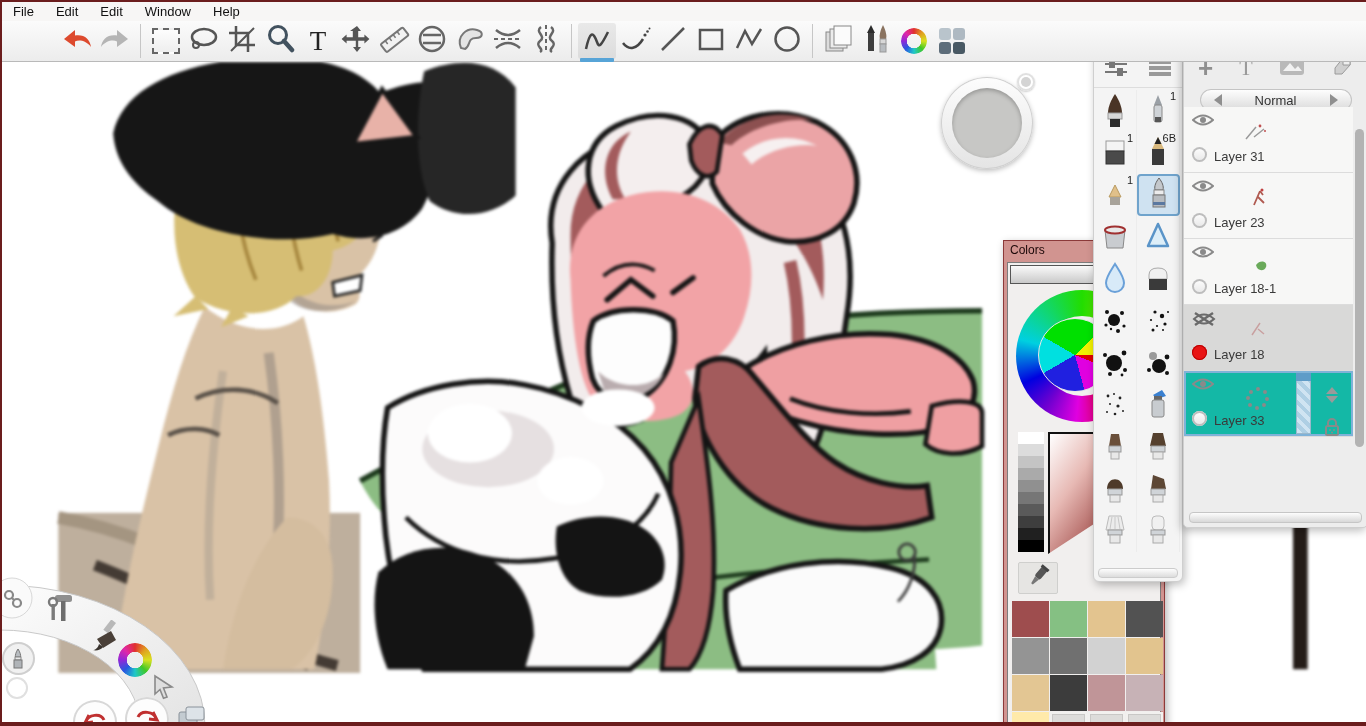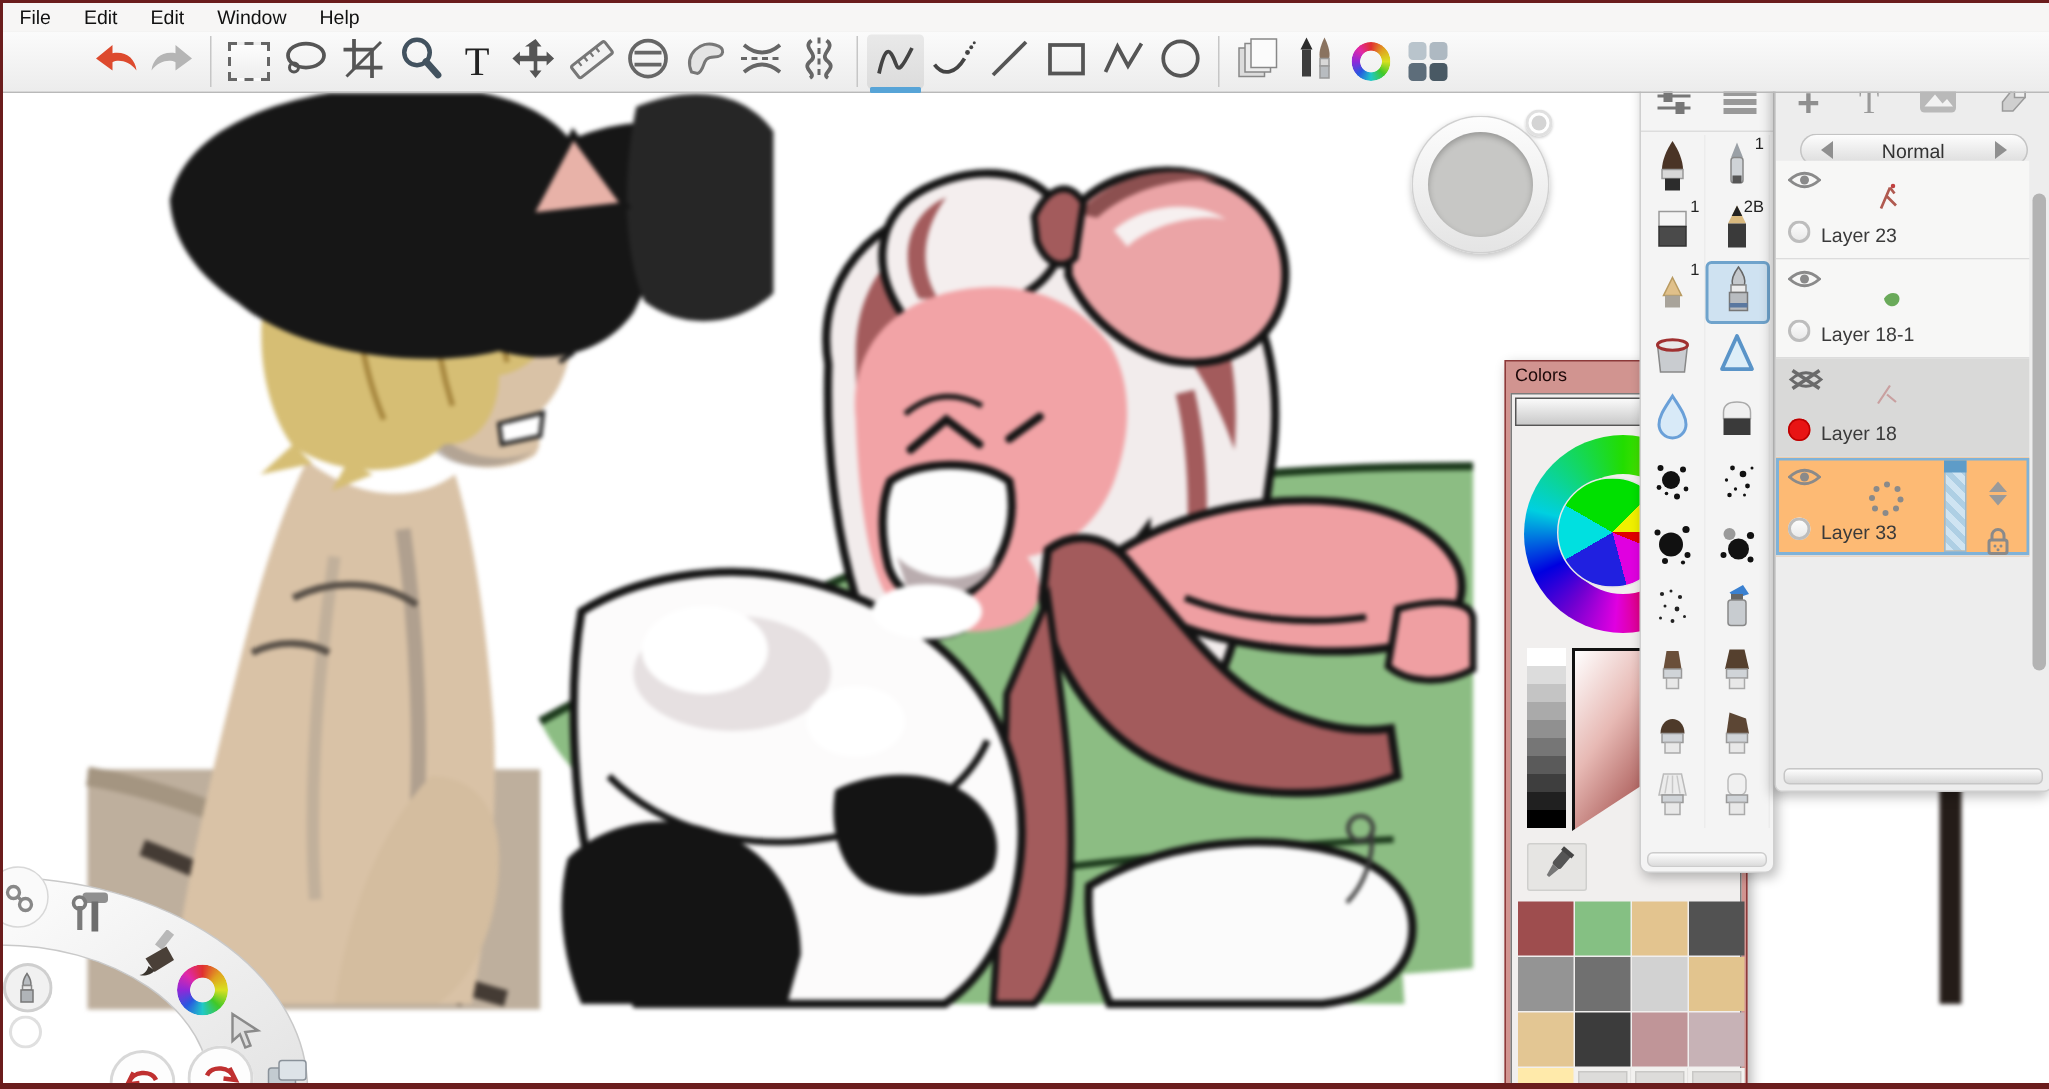--- a/index.html
+++ b/index.html
@@ -83,21 +83,21 @@
   .arrR{width:0;height:0;border:6px solid transparent;border-left:8px solid #8f8f8f}
   .lrows{position:absolute;left:0;right:14px;top:66px;bottom:18px;overflow:hidden}
   .lrow{position:relative;height:65px;background:#f7f7f6;border-bottom:1px solid #dcdcdc}
   .lrow .eye{position:absolute;left:8px;top:6px}
   .lrow .radio{position:absolute;left:8px;bottom:10px;width:15px;height:15px;border-radius:50%;
                background:linear-gradient(#fff,#e6e6e6);box-shadow:inset 0 0 0 2px #bdbdbd}
   .lrow .radio.red{background:#e81414;box-shadow:inset 0 0 0 1px #b00}
   .lrow .lname{position:absolute;left:30px;bottom:8px;font-size:13px;color:#3a3a3a}
   .lrow .thumb{position:absolute;left:52px;top:10px}
   .lrow.dim{background:#d9d9d8}
-  .lrow.active{background:#fdba74;box-shadow:inset 0 0 0 2px #7fb2d8;border-radius:0}
+  .lrow.active{background:#14b8a6;box-shadow:inset 0 0 0 2px #7fb2d8;border-radius:0}
   .opstrip{position:absolute;right:42px;top:2px;bottom:2px;width:13px;border:1px solid #9ab8cc;
            background:repeating-linear-gradient(45deg,#cfe4f2 0 4px,#aecfe4 4px 8px)}
   .opstrip .cap{position:absolute;left:-1px;right:-1px;top:-1px;height:8px;background:#5e9cc8}
   .lctl{position:absolute;right:4px;top:2px;bottom:2px;width:34px;display:flex;flex-direction:column;align-items:center}
   .lctl .dv{width:100%;height:1px;background:#bbb;margin:4px 0}
   .udtri{display:flex;flex-direction:column;gap:2px;margin-top:8px}
   .udtri i{width:0;height:0;border:6px solid transparent;display:block}
   .udtri .u{border-bottom:7px solid #9a9a9a}
   .udtri .d{border-top:7px solid #9a9a9a}
   .lp .foot{position:absolute;bottom:4px;left:5px;right:5px;height:9px;border-radius:4px;
@@ -459,21 +459,21 @@
         </svg>
       </div>
     <div class="bcell">
         <span class="badge">1</span>
         <svg width="34" height="38">
           <rect x="8" y="7" width="18" height="10" fill="#f4f4f4" stroke="#999"></rect>
           <rect x="8" y="17" width="18" height="13" fill="#4a4a4a" stroke="#333"></rect>
         </svg>
       </div>
     <div class="bcell">
-        <span class="badge">2B</span>
+        <span class="badge">6B</span>
         <svg width="34" height="38">
           <path d="M17 3 L23 15 L11 15Z" fill="#d9b97e"></path>
           <path d="M17 3 L20.5 10 L13.5 10Z" fill="#222"></path>
           <rect x="11" y="15" width="12" height="16" fill="#3a3a3a"></rect>
         </svg>
       </div>
     <div class="bcell">
         <span class="badge">1</span>
         <svg width="34" height="38">
           <path d="M17 9 L23 21 L11 21Z" fill="#e0c08a" stroke="#b89a60"></path>
@@ -631,20 +631,33 @@
           <path d="M12 2 L19 2 L19 9 L12 9 Z" fill="#efefef" stroke="#9a9a9a"></path>
         </svg></span>
   </div>
 
   <div class="blend">
     <span class="arrL"></span>
     <span class="txt">Normal</span>
     <span class="arrR"></span>
   </div>
   <div class="lrows">
+    <div class="lrow">
+      <span class="eye"><svg width="22" height="14">
+            <path d="M1 7 Q11 -2 21 7 Q11 16 1 7Z" fill="none" stroke="#8a8a8a" stroke-width="2"></path>
+            <circle cx="11" cy="7" r="3" fill="#8a8a8a"></circle>
+          </svg></span>
+      <span class="radio"></span>
+      <span class="thumb"><svg width="44" height="32">
+            <path d="M10 22 L20 10 M18 20 L28 12" stroke="#9a9a9a" stroke-width="1.5"></path>
+            <circle cx="24" cy="9" r="1.4" fill="#c05050"></circle>
+            <circle cx="29" cy="14" r="1" fill="#c05050"></circle>
+          </svg></span>
+      <span class="lname">Layer 31</span>
+    </div>
     <div class="lrow">
       <span class="eye"><svg width="22" height="14">
             <path d="M1 7 Q11 -2 21 7 Q11 16 1 7Z" fill="none" stroke="#8a8a8a" stroke-width="2"></path>
             <circle cx="11" cy="7" r="3" fill="#8a8a8a"></circle>
           </svg></span>
       <span class="radio"></span>
       <span class="thumb"><svg width="44" height="32">
             <path d="M18 22 L24 8 M22 14 L28 20 M24 8 L27 12" stroke="#b05a50" stroke-width="1.8"></path>
             <circle cx="26" cy="7" r="1.5" fill="#c04040"></circle>
           </svg></span>

